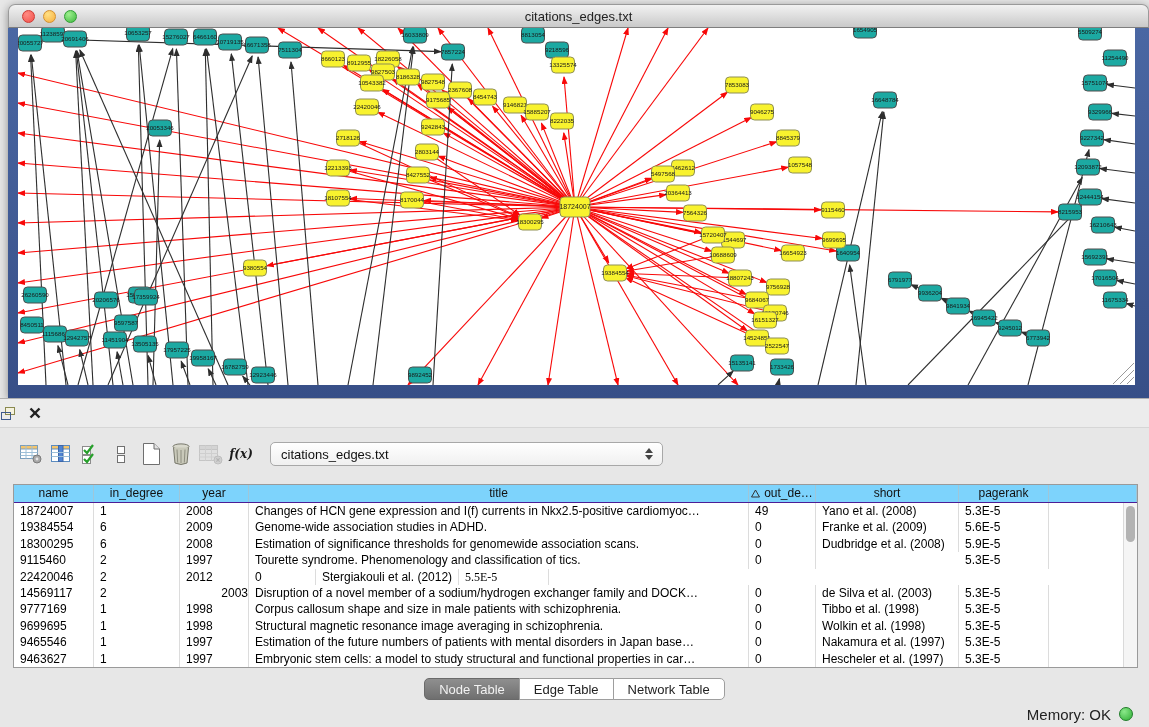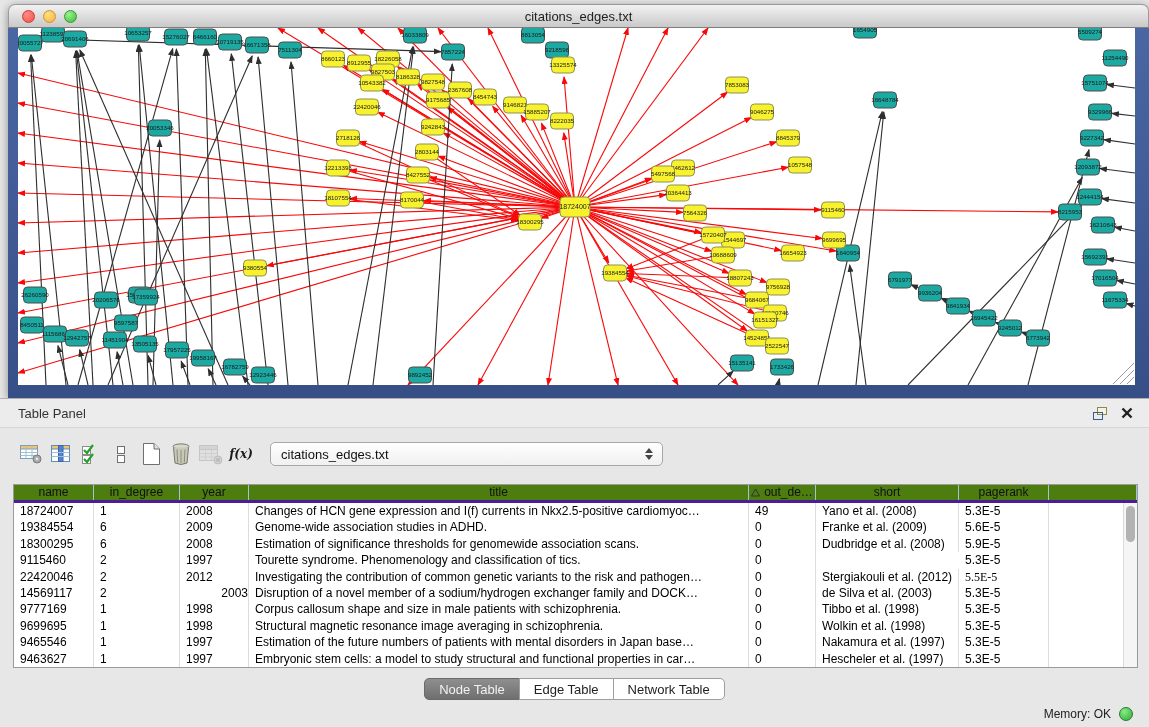--- a/index.html
+++ b/index.html
@@ -34,40 +34,40 @@
   .combo { margin-left:14px; width:393px; height:24px; background:linear-gradient(#ffffff,#f0f0f0);
     border:1px solid #a8a8a8; border-radius:5px; display:flex; align-items:center; font-size:13px; color:#111;
     padding-left:10px; justify-content:space-between; }
   .combo .arrows { display:flex; flex-direction:column; gap:2px; margin-right:9px; }
   .combo .arrows i { display:block; width:0; height:0; border-left:4px solid transparent; border-right:4px solid transparent; }
   .combo .arrows i.up { border-bottom:5px solid #444; }
   .combo .arrows i.down { border-top:5px solid #444; }
 
   .tableview { position:absolute; left:13px; right:11px; top:86px; height:184px;
     background:#fff; border:1px solid #9a9a9a; overflow:hidden; }
-  .thead { display:flex; height:18px; background:#4d7c0f; border-bottom:3px solid #4c1d95; }
+  .thead { display:flex; height:18px; background:#7dd3fc; border-bottom:1px solid #4c1d95; }
   .th { font-size:12px; color:#111; text-align:center; line-height:17px;
     border-right:1px solid #9fc6d8; display:flex; align-items:center; justify-content:center; gap:4px; overflow:hidden; white-space:nowrap; }
   .trow { display:flex; height:16.4px; }
   .td { font-size:12px; color:#000; line-height:16px; padding-left:6px;
     border-right:1px solid #dcdcdc; overflow:hidden; white-space:nowrap; }
   .vscroll { position:absolute; right:0; top:18px; bottom:0; width:14px;
     background:#f5f5f5; border-left:1px solid #dadada; }
   .vthumb { position:absolute; left:2px; top:3px; width:9px; height:36px; border-radius:5px; background:#b3b3b3; }
 
   .tabs { position:absolute; top:280px; left:0; right:0; display:flex; justify-content:center; }
   .tab { height:22px; line-height:21px; padding:0 14px; font-size:13px; background:#fff;
     border:1px solid #9e9e9e; margin-left:-1px; color:#222; }
   .tab.first { border-radius:5px 0 0 5px; margin-left:0; }
   .tab.last { border-radius:0 5px 5px 0; }
   .tab.selected { background:linear-gradient(#8f8f8f,#6f6f6f); color:#f2f2f2; border-color:#6a6a6a; }
 
   .statusbar { position:absolute; bottom:0; left:0; right:0; height:26px;
     display:flex; align-items:center; justify-content:flex-end; padding-right:16px; gap:8px; }
-  .mem-label { font-size:12px; color:#222; }
+  .mem-label { font-size:15px; color:#222; }
   .mem-dot { width:14px; height:14px; border-radius:50%;
     background:radial-gradient(circle at 35% 30%, #8ae88a, #2fae35); border:1px solid #1f7d28; }
 </style>
 </head>
 <body>
 
 <div id="app">
 
   <div class="net-window">
     <div class="titlebar">
@@ -426,21 +426,20 @@
             <line x1="1095" y1="356" x2="1116" y2="335" stroke="#9a9a9a" stroke-width="1"></line>
             <line x1="1102" y1="356" x2="1116" y2="342" stroke="#9a9a9a" stroke-width="1"></line>
             <line x1="1109" y1="356" x2="1116" y2="349" stroke="#9a9a9a" stroke-width="1"></line>
           </svg>
       </div>
     </div>
   </div>
 
   <div class="table-panel">
     <div class="panel-titlebar">
-      <span class="panel-title">Table Panel</span>
       <span class="panel-buttons">
         <svg width="17" height="15">
           <rect x="5.5" y="1.5" width="9" height="7" fill="#f5f2df" stroke="#8a8a50"></rect>
           <rect x="1.5" y="6.5" width="9" height="7" fill="none" stroke="#3e5a8c"></rect>
         </svg>
         <svg width="12" height="12">
           <line x1="1.5" y1="1.5" x2="10.5" y2="10.5" stroke="#222" stroke-width="2.4"></line>
           <line x1="10.5" y1="1.5" x2="1.5" y2="10.5" stroke="#222" stroke-width="2.4"></line>
         </svg>
       </span>
@@ -587,21 +586,20 @@
             <div class="td" style="width: 500px; flex: 0 0 500px;">Tourette syndrome. Phenomenology and classification of tics.</div>
             <div class="td" style="width: 67px; flex: 0 0 67px;">0</div>
             <div class="td" style="width: 143px; flex: 0 0 143px; margin-top: 32px;">Jankovic et al. (1997)</div>
             <div class="td" style="width: 90px; flex: 0 0 90px;">5.3E-5</div>
             <div class="td" style="flex: 1 1 0%; border-right: none;"></div>
           </div>
           <div class="trow">
             <div class="td" style="width: 80px; flex: 0 0 80px;">22420046</div>
             <div class="td" style="width: 86px; flex: 0 0 86px;">2</div>
             <div class="td" style="width: 69px; flex: 0 0 69px;">2012</div>
-            <div class="td" style="width: 500px; flex: 0 0 500px;">Investigating the contribution of common genetic variants to the risk and pathogen…</div>
             <div class="td" style="width: 67px; flex: 0 0 67px;">0</div>
             <div class="td" style="width: 143px; flex: 0 0 143px;">Stergiakouli et al. (2012)</div>
             <div class="td" style="width: 90px; flex: 0 0 90px; font-family: Liberation Serif, serif;">5.5E-5</div>
             <div class="td" style="flex: 1 1 0%; border-right: none;"></div>
           </div>
           <div class="trow">
             <div class="td" style="width: 80px; flex: 0 0 80px;">14569117</div>
             <div class="td" style="width: 86px; flex: 0 0 86px;">2</div>
             <div class="td" style="width: 69px; flex: 0 0 69px; text-align: right;">2003</div>
             <div class="td" style="width: 500px; flex: 0 0 500px;">Disruption of a novel member of a sodium/hydrogen exchanger family and DOCK…</div>

